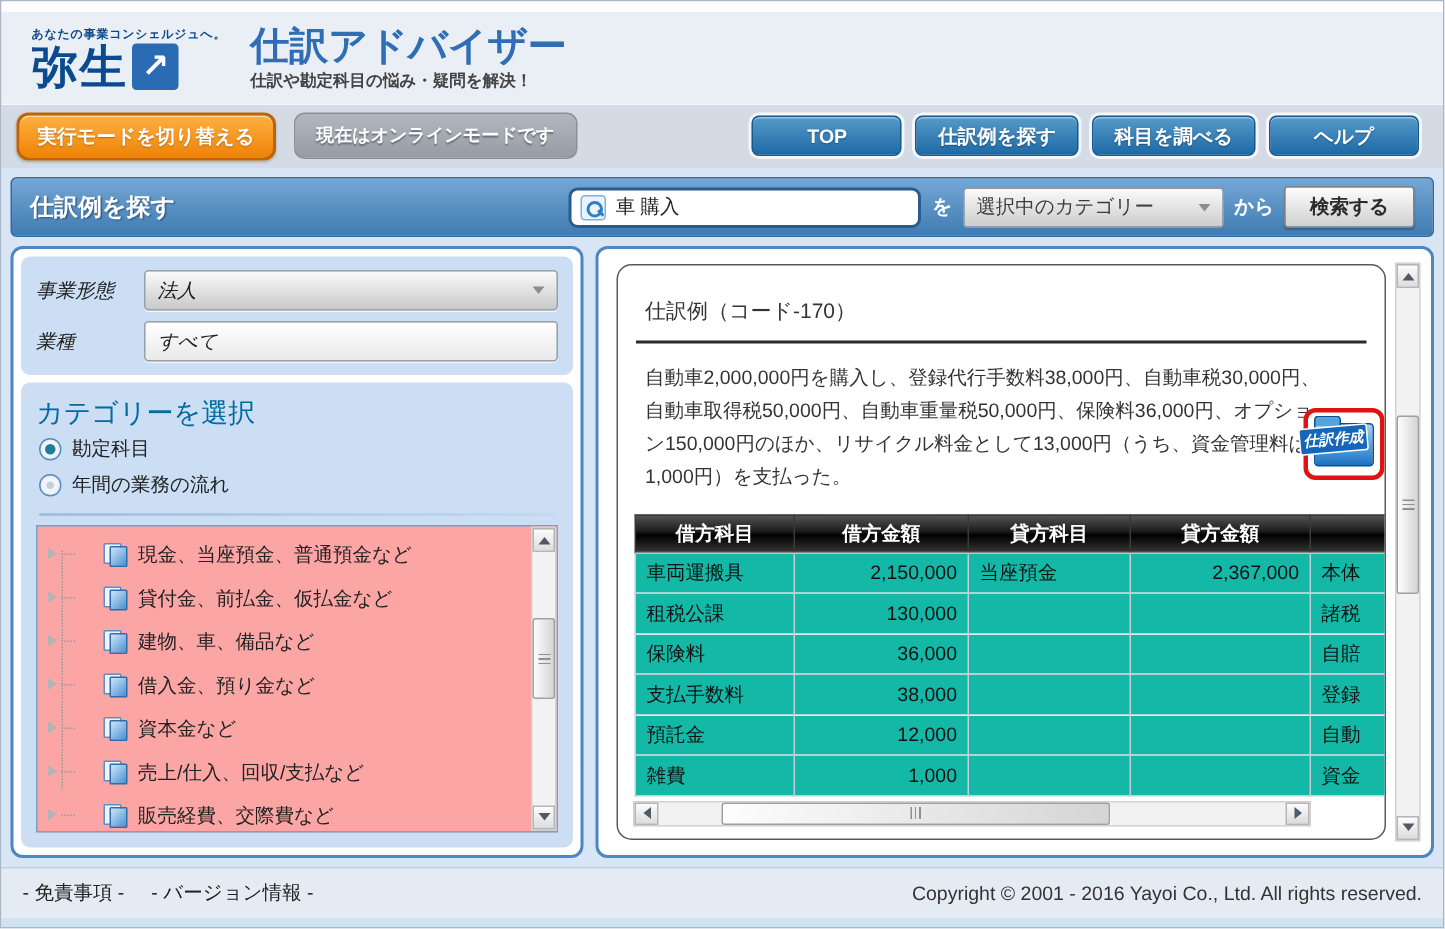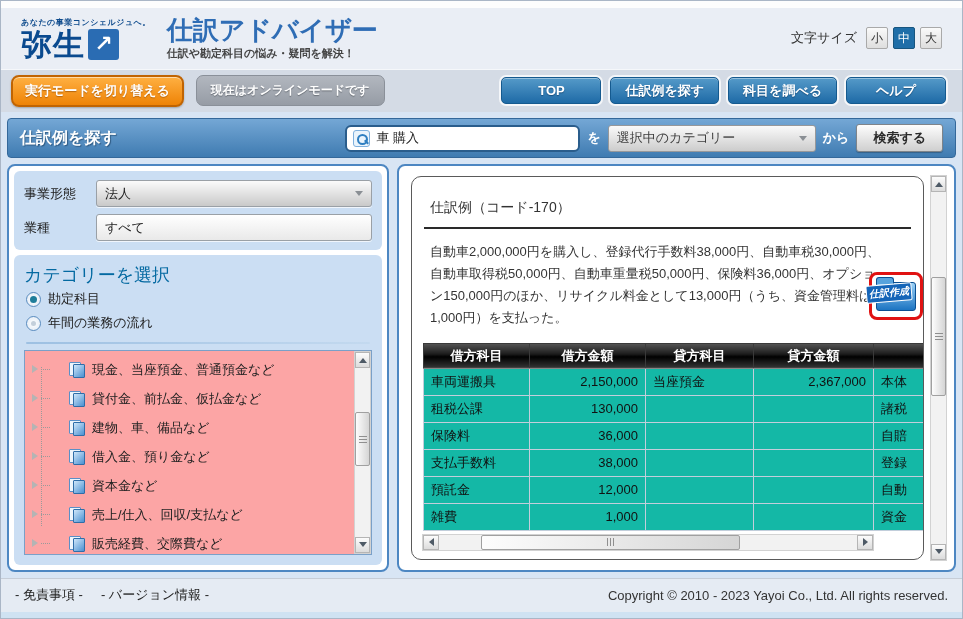--- a/index.html
+++ b/index.html
@@ -50,33 +50,33 @@
                display:flex; align-items:center; padding:0 12px; margin-bottom:6px; }
   .search-title { color:#fff; font-size:16px; font-weight:bold; text-shadow:1px 1px 1px rgba(0,30,60,.45); }
   .search-controls { margin-left:auto; display:flex; align-items:center; gap:7px; }
   .search-box { width:235px; height:27px; background:#fff; border:2px solid #2a5d8c; border-radius:6px;
                 display:flex; align-items:center; padding:0 6px; }
   .mag-icon { width:17px; height:17px; border:1px solid #7fb0dd; border-radius:3px; background:#eaf4fc; position:relative; margin-right:6px; flex:none; }
   .mag-icon::before { content:''; position:absolute; left:3px; top:3px; width:7px; height:7px; border:2px solid #2f7fc1; border-radius:50%; }
   .mag-icon::after { content:''; position:absolute; left:10px; top:10px; width:5px; height:2px; background:#2f7fc1; transform:rotate(45deg); }
   .search-text { font-size:13px; color:#222; }
   .particle { color:#fff; font-size:13px; font-weight:bold; }
-  .cat-dropdown { width:208px; height:27px; background:linear-gradient(#fafafa,#cccccc); border:1px solid #97989a; border-radius:3px;
+  .cat-dropdown { width:174px; height:27px; background:linear-gradient(#fafafa,#cccccc); border:1px solid #97989a; border-radius:3px;
                   display:flex; align-items:center; padding:0 8px; font-size:13px; color:#3c3c3c; cursor:pointer; }
   .dd-arrow { margin-left:auto; width:0; height:0; border-left:4px solid transparent; border-right:4px solid transparent; border-top:5px solid #8a8f94; }
   .search-btn { height:28px; padding:0 16px; background:linear-gradient(#fdfdfd,#cfcfcf); border:1px solid #7f8489; border-radius:3px;
                 font-size:13px; font-weight:bold; color:#2b2b2b; cursor:pointer; box-shadow:0 1px 1px rgba(0,0,0,.25); }
 
   
   .columns { flex:1; display:flex; gap:8px; min-height:0; }
 
   
   .sidebar { width:382px; background:#fff; border:2px solid #4d87c2; border-radius:8px; padding:5px; display:flex; flex-direction:column; gap:5px; }
   .form-box { background:#cbdef3; border-radius:6px; padding:9px 10px; }
-  .form-row { display:flex; align-items:center; margin-bottom:7px; }
+  .form-row { display:flex; align-items:center; margin-bottom:7px;font-style:italic; }
   .form-row:last-child { margin-bottom:0; }
   .form-label { width:72px; font-size:13px; color:#222; flex:none; }
   .select-ctl { flex:1; height:27px; background:linear-gradient(#fbfbfb,#c9c9c9); border:1px solid #9aa0a6; border-radius:3px;
                 display:flex; align-items:center; padding:12px 8px; font-size:13px; color:#222; cursor:pointer; box-shadow:0 1px 0 rgba(255,255,255,.7); }
   .input-ctl { flex:1; height:27px; background:linear-gradient(#ffffff,#e9e9e9); border:1px solid #9aa0a6; border-radius:3px;
                display:flex; align-items:center; padding:0 8px; font-size:13px; color:#222; box-shadow:0 1px 0 rgba(255,255,255,.7); }
   .category-box { flex:1; background:#cbdef3; border-radius:6px; padding:8px 10px 10px; display:flex; flex-direction:column; min-height:0; }
   .cat-title { font-size:18px; color:#0369a1; }
   .radio-row { display:flex; align-items:center; gap:7px; margin:3px 0 3px 2px; cursor:pointer; }
   .radio { width:15px; height:15px; border-radius:50%; border:1px solid #5a8cbf; background:radial-gradient(#ffffff,#dfe9f4); position:relative; flex:none; }
@@ -152,26 +152,20 @@
       <div class="logo-tagline">あなたの事業コンシェルジュへ。</div>
       <div class="logo-row">
         <span class="logo-text">弥生</span>
         <span class="logo-mark">↗</span>
       </div>
     </div>
     <div class="title-area">
       <div class="app-title">仕訳アドバイザー</div>
       <div class="app-subtitle">仕訳や勘定科目の悩み・疑問を解決！</div>
     </div>
-    <div class="fontsize-area">
-      <span class="fontsize-label">文字サイズ</span>
-      <span class="fs-btn">小</span>
-      <span class="fs-btn selected">中</span>
-      <span class="fs-btn">大</span>
-    </div>
   </div>
 
   <div class="toolbar">
     <button class="mode-btn">実行モードを切り替える</button>
     <span class="mode-status">現在はオンラインモードです</span>
     <div class="nav-buttons">
       <button class="nav-btn">TOP</button>
       <button class="nav-btn">仕訳例を探す</button>
       <button class="nav-btn">科目を調べる</button>
       <button class="nav-btn">ヘルプ</button>
@@ -384,16 +378,16 @@
               <span class="tri-down"></span>
             </div>
         </div>
       </div>
     </div>
   </div>
 
   <div class="footer">
     <span class="footer-link">- 免責事項 -</span>
     <span class="footer-link">- バージョン情報 -</span>
-    <span class="copyright">Copyright © 2010 - 2023 Yayoi Co., Ltd. All rights reserved.</span>
+    <span class="copyright">Copyright © 2001 - 2016 Yayoi Co., Ltd. All rights reserved.</span>
   </div>
   <div class="bottom-strip"></div>
 </div>
 
 </body></html>

